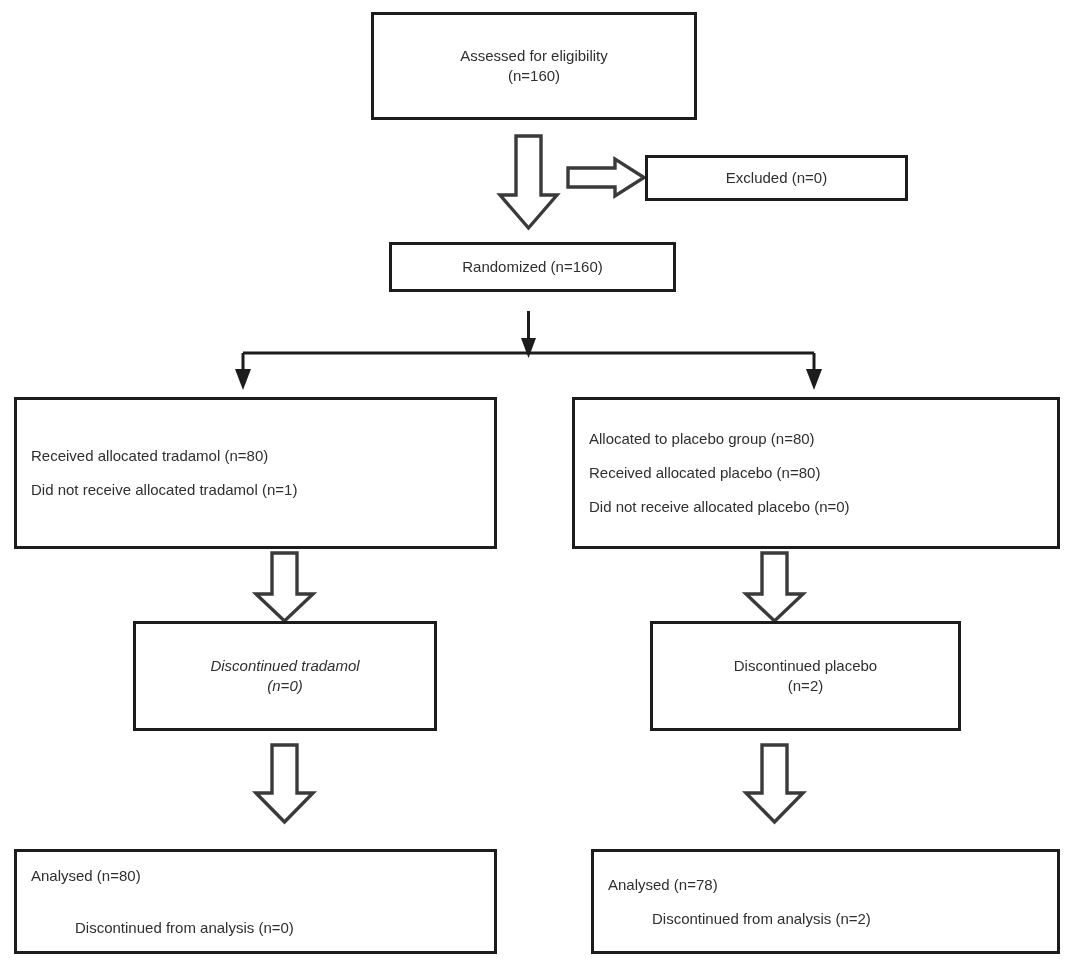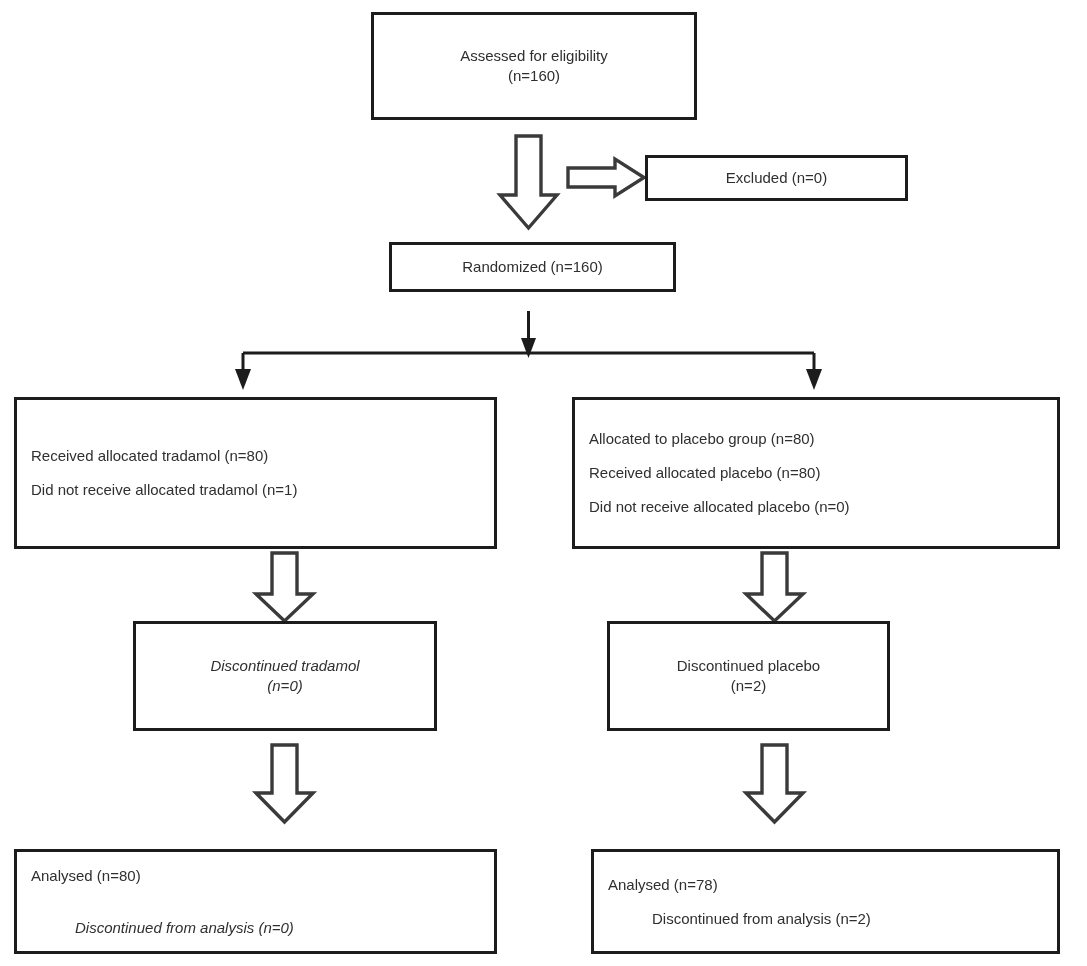--- a/index.html
+++ b/index.html
@@ -112,28 +112,28 @@
     <div class="line">Allocated to placebo group (n=80)</div>
     <div class="line">Received allocated placebo (n=80)</div>
     <div class="line">Did not receive allocated placebo (n=0)</div>
   </div>
 
   <div class="node center" style="left:133px; top:621px; width:304px; height:110px;font-style:italic;">
     <div class="line">Discontinued tradamol</div>
     <div class="line">(n=0)</div>
   </div>
 
-  <div class="node center" style="left:607px; top:621px; width:283px; height:110px;">
+  <div class="node center" style="left:650px; top:621px; width:311px; height:110px;">
     <div class="line">Discontinued placebo</div>
     <div class="line">(n=2)</div>
   </div>
 
   <div class="node left-align" style="left:14px; top:849px; width:483px; height:105px;">
     <div class="line">Analysed (n=80)</div>
-    <div class="line indent" style="margin-top:32px;font-style:italic;">Discontinued from analysis (n=0)</div>
+    <div class="line indent" style="margin-top:32px;">Discontinued from analysis (n=0)</div>
   </div>
 
   <div class="node left-align" style="left:591px; top:849px; width:469px; height:105px;">
     <div class="line">Analysed (n=78)</div>
     <div class="line indent" style="margin-top:14px;">Discontinued from analysis (n=2)</div>
   </div>
 
 </div>
 
 </body></html>

